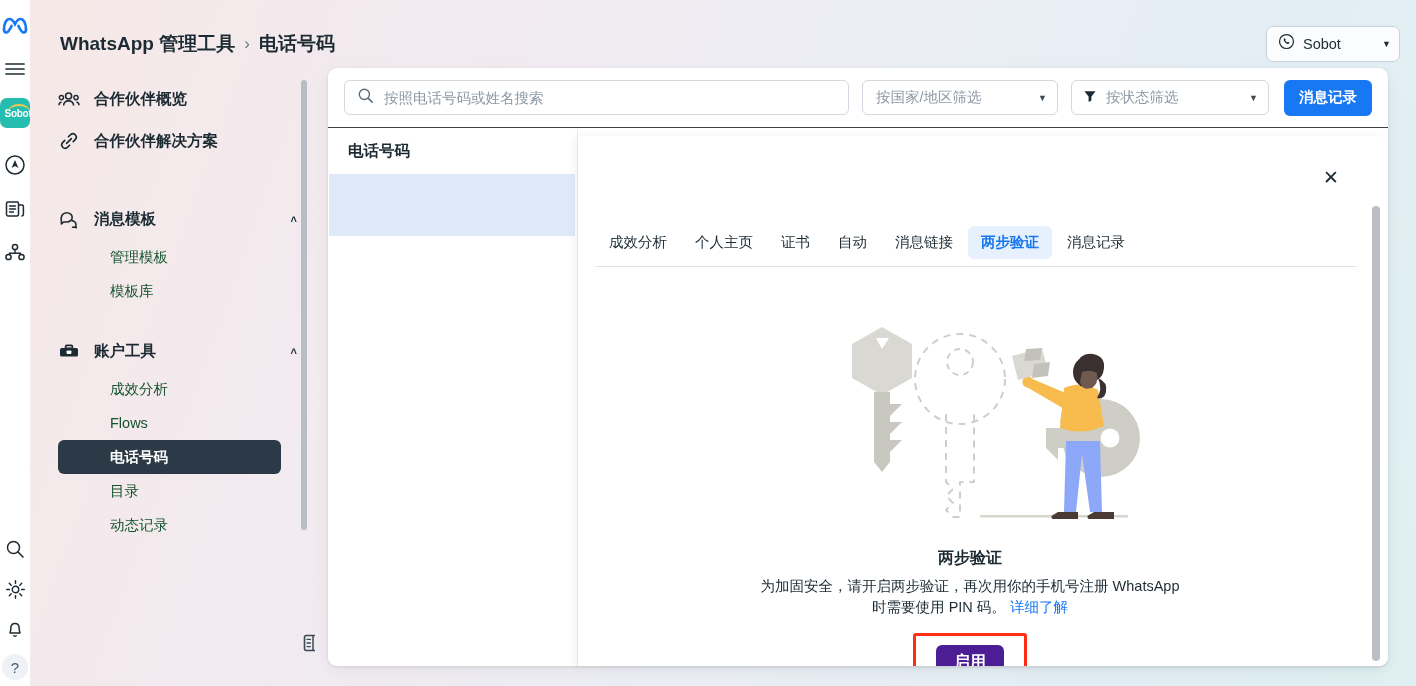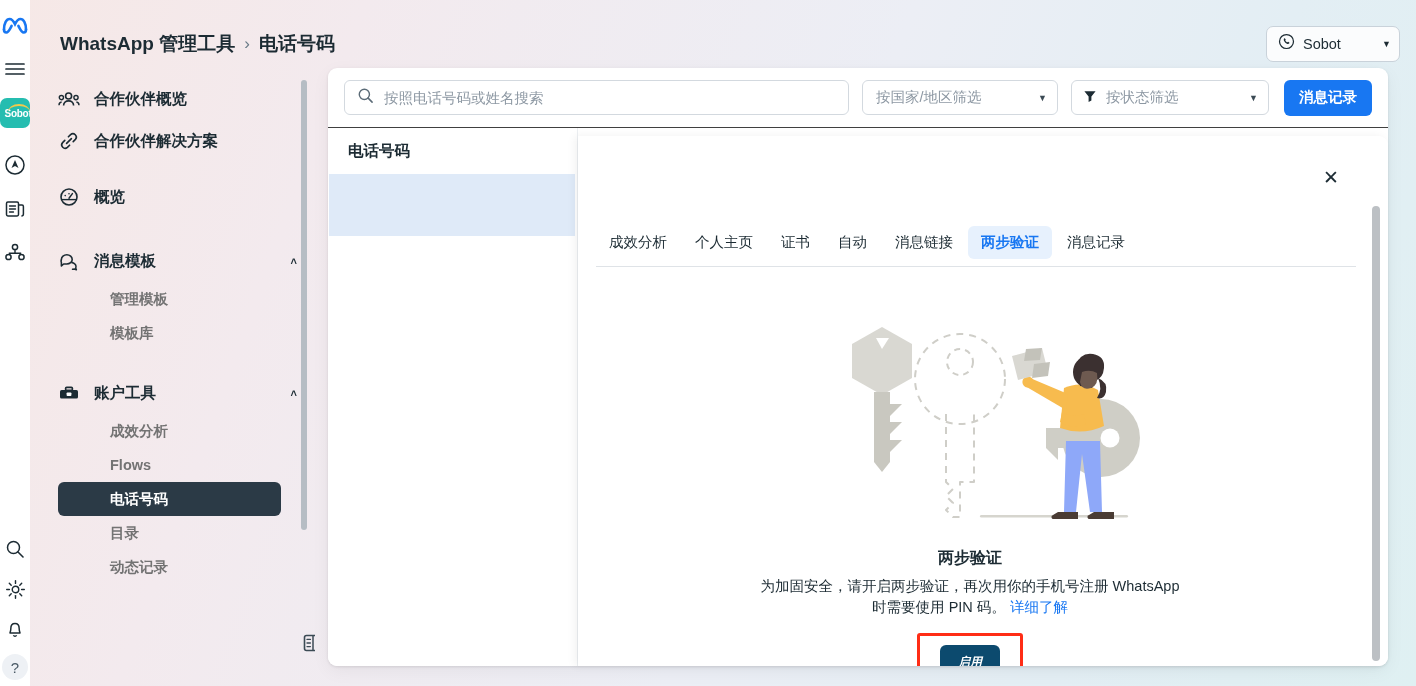--- a/index.html
+++ b/index.html
@@ -80,21 +80,21 @@
     height: 42px; font-size: 15.5px; color: #1c2b33; font-weight: 700;
     cursor: pointer;
   }
   .nav-item .nav-ico { width: 22px; height: 22px; display: flex; align-items: center;
                        justify-content: center; color: #1c2b33; flex: 0 0 22px; }
   .nav-item .nav-chev { margin-left: auto; font-size: 11px; color: #1c2b33; }
   .nav-gap-sm { height: 14px; }
   .nav-gap-md { height: 22px; }
   .nav-sub {
     display: block; height: 34px; line-height: 34px;
-    font-size: 14.5px; color: #737373; font-weight: 700;
+    font-size: 14.5px; color: #14532d; font-weight: 400;
     padding-left: 52px; border-radius: 6px; cursor: pointer;
     margin-right: 16px;
   }
   .nav-sub.active { background: #2b3a46; color: #ffffff; font-weight: 700; }
   #nav-collapse-btn {
     position: absolute; left: 270px; top: 562px; width: 26px; height: 26px;
     display: flex; align-items: center; justify-content: center; cursor: pointer;
     color: #3b4a54;
   }
 
@@ -184,23 +184,23 @@
   #tfa-desc {
     margin-top: 7px; width: 420px; text-align: center;
     font-size: 14.5px; color: #1c2b33; line-height: 1.42;
   }
   #tfa-link { color: #1877f2; cursor: pointer; }
   #enable-wrap {
     margin-top: 16px; border: 3px solid #ff2d16; border-radius: 3px;
     padding: 9px 20px; background: #ffffff;
   }
   #enable-btn {
-    height: 34px; padding: 0 18px; background: #0c4a6e; color: #ffffff;
-    border: none; border-radius: 6px; font-size: 12px; font-weight: 700;
-    font-family: inherit; cursor: pointer; font-style: italic;
+    height: 34px; padding: 0 18px; background: #4c1d95; color: #ffffff;
+    border: none; border-radius: 6px; font-size: 16px; font-weight: 700;
+    font-family: inherit; cursor: pointer;
   }
 </style>
 </head>
 <body>
 
 <div id="icon-rail">
 
   <div class="rail-icon" id="meta-logo">
     <svg width="26" height="18" viewBox="0 0 26 18">
       <path d="M2 13.5C2 7 4.5 3 7.6 3c2.6 0 4 2.4 5.4 5.2C14.4 5.4 15.9 3 18.4 3 21.5 3 24 7 24 13.5" fill="none" stroke="#1877f2" stroke-width="2.6" stroke-linecap="round"></path>
@@ -328,32 +328,20 @@
           <path d="M8.6 13.4 13.4 8.6" stroke="#1c2b33" stroke-width="1.6" stroke-linecap="round"></path>
           <path d="M10.4 6.8 12.6 4.6a3.4 3.4 0 0 1 4.8 4.8l-2.2 2.2" fill="none" stroke="#1c2b33" stroke-width="1.6" stroke-linecap="round"></path>
           <path d="M11.6 15.2 9.4 17.4a3.4 3.4 0 0 1-4.8-4.8l2.2-2.2" fill="none" stroke="#1c2b33" stroke-width="1.6" stroke-linecap="round"></path>
         </svg>
       </span>
       <span>合作伙伴解决方案</span>
     </div>
 
     <div class="nav-gap-sm"></div>
 
-    <div class="nav-item">
-      <span class="nav-ico">
-        <svg width="22" height="22" viewBox="0 0 22 22">
-          <circle cx="11" cy="11" r="8" fill="none" stroke="#1c2b33" stroke-width="1.6"></circle>
-          <path d="M3.4 13.6h15.2" stroke="#1c2b33" stroke-width="1.4"></path>
-          <path d="M11 12.2 14.4 7.6" stroke="#1c2b33" stroke-width="1.5" stroke-linecap="round"></path>
-          <circle cx="7.2" cy="9.6" r="0.8" fill="#1c2b33"></circle>
-          <circle cx="11" cy="7.8" r="0.8" fill="#1c2b33"></circle>
-        </svg>
-      </span>
-      <span>概览</span>
-    </div>
 
     <div class="nav-gap-md"></div>
 
     <div class="nav-item">
       <span class="nav-ico">
         <svg width="22" height="22" viewBox="0 0 22 22">
           <path d="M3.4 9.4a5.4 4.6 0 1 1 5.4 4.6H5.6l-2.2 2v-3.2a4.5 4.5 0 0 1 0-3.4z" fill="none" stroke="#1c2b33" stroke-width="1.6" stroke-linejoin="round"></path>
           <path d="M13.4 12.4c2.6.4 4.6 2.2 4.6 4.2 0 .6-.1 1-.3 1.4l.7 1.8-2.2-.8c-.7.3-1.5.4-2.3.3" fill="none" stroke="#1c2b33" stroke-width="1.5" stroke-linejoin="round"></path>
         </svg>
       </span>

